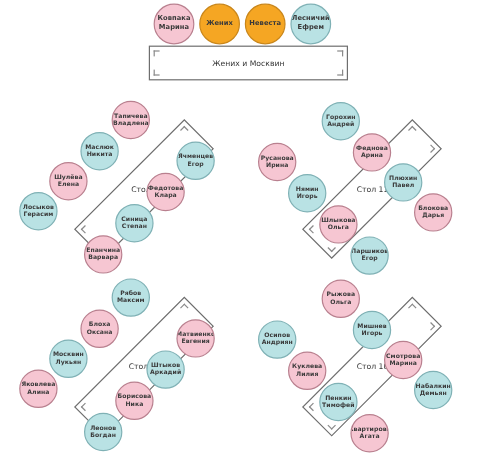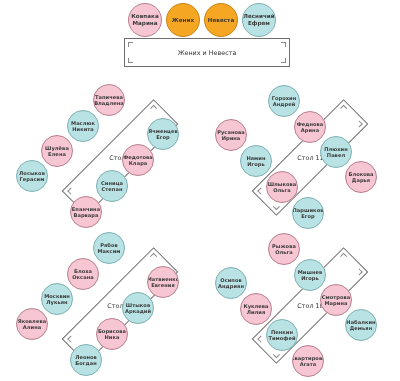--- a/index.html
+++ b/index.html
@@ -93,21 +93,21 @@
   <div class="seat cyan head s34" style="left:242px;top:3px;">
     <span>Лесничий</span>
     <span>Ефрем</span>
   </div>
 
   <div class="head-table">
     <div class="corner c-tl"></div>
     <div class="corner c-tr"></div>
     <div class="corner c-bl"></div>
     <div class="corner c-br"></div>
-    <div class="label">Жених и Невеста</div>
+    <div class="label">Жених и Москвин</div>
   </div>
 
   <div class="table-wrap" style="left:55px;top:140px;width:130px;height:35px;transform:rotate(-45deg);">
     <div class="table-body">
       <div class="corner c-tl"></div>
       <div class="corner c-tr"></div>
       <div class="corner c-bl"></div>
       <div class="corner c-br"></div>
       <div class="table-name">
         <span style="transform:rotate(45deg);">Стол 9</span>

